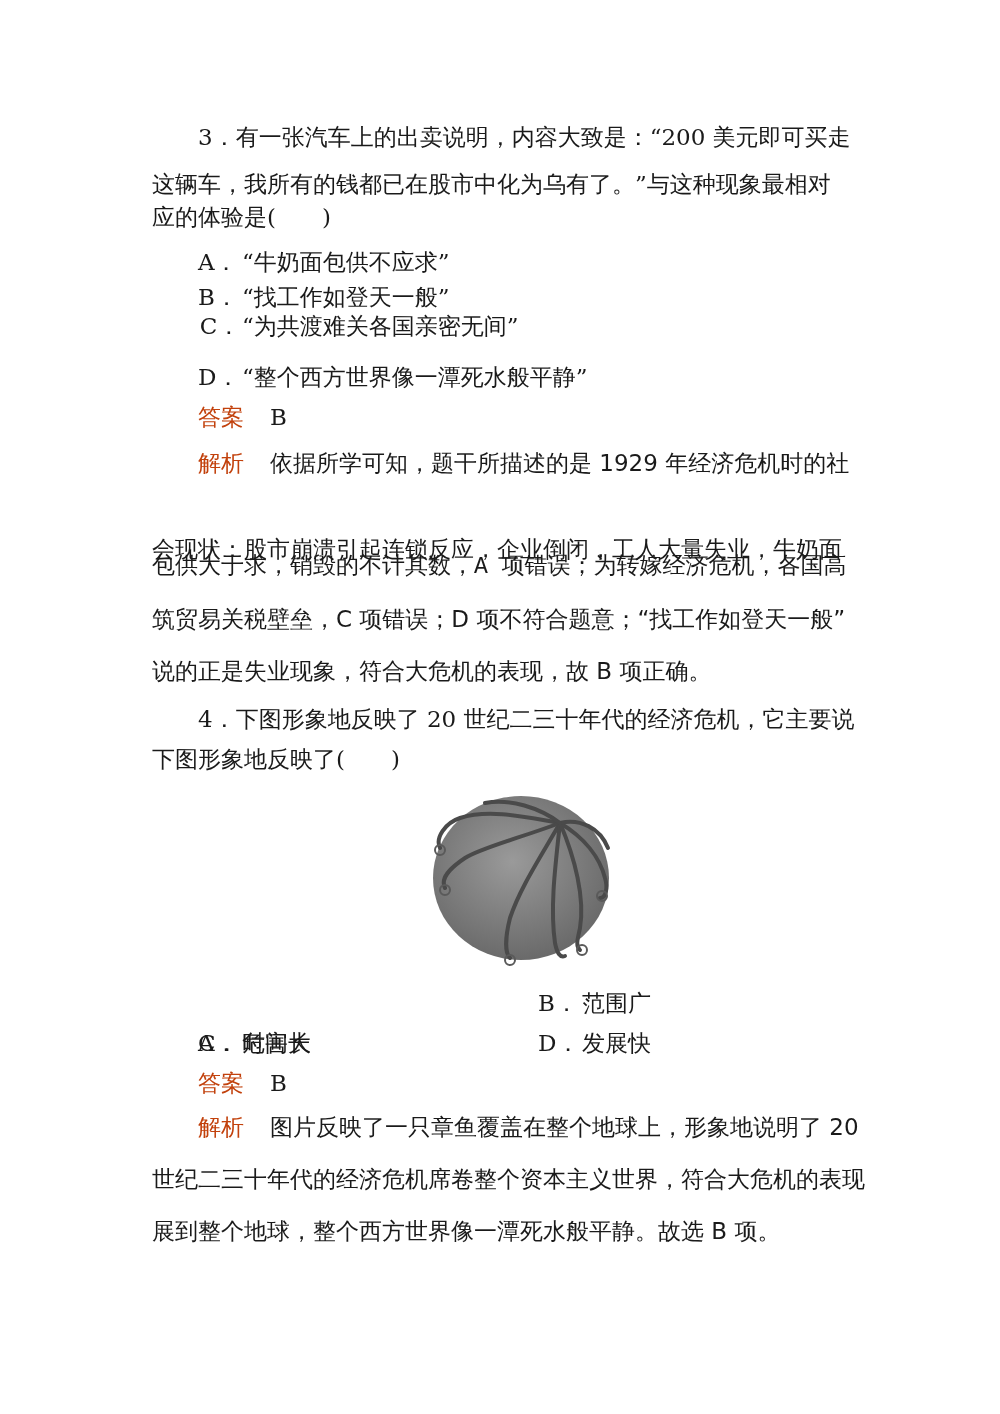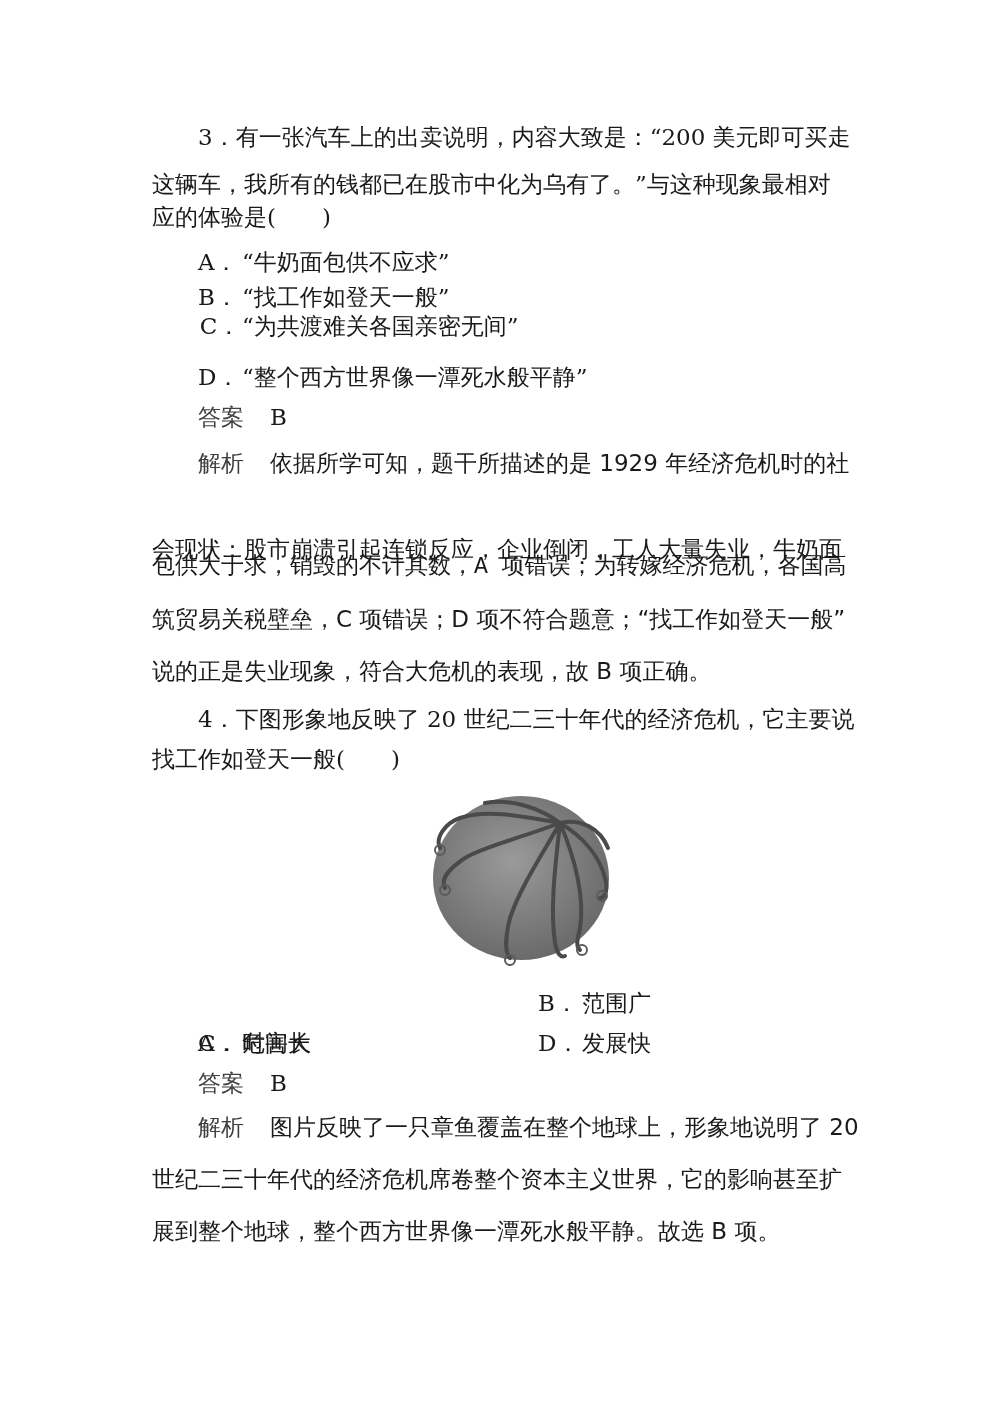--- a/index.html
+++ b/index.html
@@ -1,20 +1,20 @@
 <!DOCTYPE html>
 <html><head>
 <meta charset="utf-8">
 <style>
   html, body { margin:0; padding:0; background:#ffffff; }
   body { width:1000px; height:1414px; position:relative; overflow:hidden;
          font-family:"DejaVu Serif","Liberation Serif",serif; color:#1a1a1a; }
   .line { position:absolute; left:152px; font-size:23px; line-height:30px; white-space:nowrap; }
   .indent { left:198px; }
-  .red { color:#404040; font-family:"DejaVu Sans","Liberation Sans",sans-serif; }
+  .red { color:#c2410c; font-family:"DejaVu Sans","Liberation Sans",sans-serif; }
   .sans { font-family:"DejaVu Sans","Liberation Sans",sans-serif; }
   .opt-label { display:inline-block; width:44px; }
   .gap { display:inline-block; width:26px; }
   .figure { position:absolute; left:410px; top:778px; width:222px; height:190px; }
 </style>
 </head>
 <body>
 
 <div>
   <div class="line indent" style="top:122px;">3．有一张汽车上的出卖说明，内容大致是：“200 美元即可买走</div>
@@ -42,21 +42,21 @@
     <span class="red">解析</span><span class="gap"></span><span>依据所学可知，题干所描述的是 1929 年经济危机时的社</span>
   </div>
   <div class="line sans" style="top:500px;margin-top:34px;">会现状：股市崩溃引起连锁反应，企业倒闭，工人大量失业，牛奶面</div>
   <div class="line sans" style="top:552px;font-family:Liberation Mono, monospace;">包供大于求，销毁的不计其数，A 项错误；为转嫁经济危机，各国高</div>
   <div class="line sans" style="top:604px;">筑贸易关税壁垒，C 项错误；D 项不符合题意；“找工作如登天一般”</div>
   <div class="line sans" style="top:656px;">说的正是失业现象，符合大危机的表现，故 B 项正确。</div>
 </div>
 
 <div>
   <div class="line indent" style="top:704px;">4．下图形象地反映了 20 世纪二三十年代的经济危机，它主要说</div>
-  <div class="line" style="top:744px;">找工作如登天一般(　　)</div>
+  <div class="line" style="top:744px;">下图形象地反映了(　　)</div>
 
   <div class="figure">
     <svg width="222" height="190" viewBox="0 0 222 190">
       <defs>
         <radialGradient id="g" cx="45%" cy="40%" r="60%">
           <stop offset="0%" stop-color="#9a9a9a"></stop>
           <stop offset="100%" stop-color="#6a6a6a"></stop>
         </radialGradient>
       </defs>
       <ellipse cx="111" cy="100" rx="88" ry="82" fill="url(#g)"></ellipse>
@@ -93,15 +93,15 @@
     <span class="opt-label">D．</span><span>发展快</span>
   </div>
 
   <div class="line indent" style="top:1068px;">
     <span class="red">答案</span><span class="gap"></span><span>B</span>
   </div>
 
   <div class="line indent sans" style="top:1112px;">
     <span class="red">解析</span><span class="gap"></span><span>图片反映了一只章鱼覆盖在整个地球上，形象地说明了 20</span>
   </div>
-  <div class="line sans" style="top:1164px;">世纪二三十年代的经济危机席卷整个资本主义世界，它的影响甚至扩</div>
+  <div class="line sans" style="top:1164px;">世纪二三十年代的经济危机席卷整个资本主义世界，符合大危机的表现</div>
   <div class="line sans" style="top:1216px;">展到整个地球，整个西方世界像一潭死水般平静。故选 B 项。</div>
 </div>
 
 </body></html>

